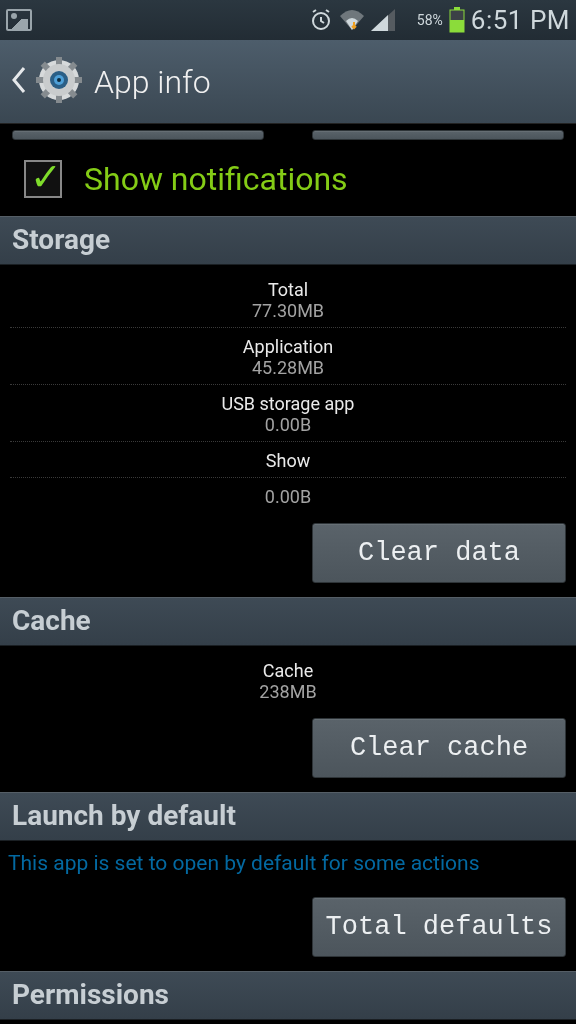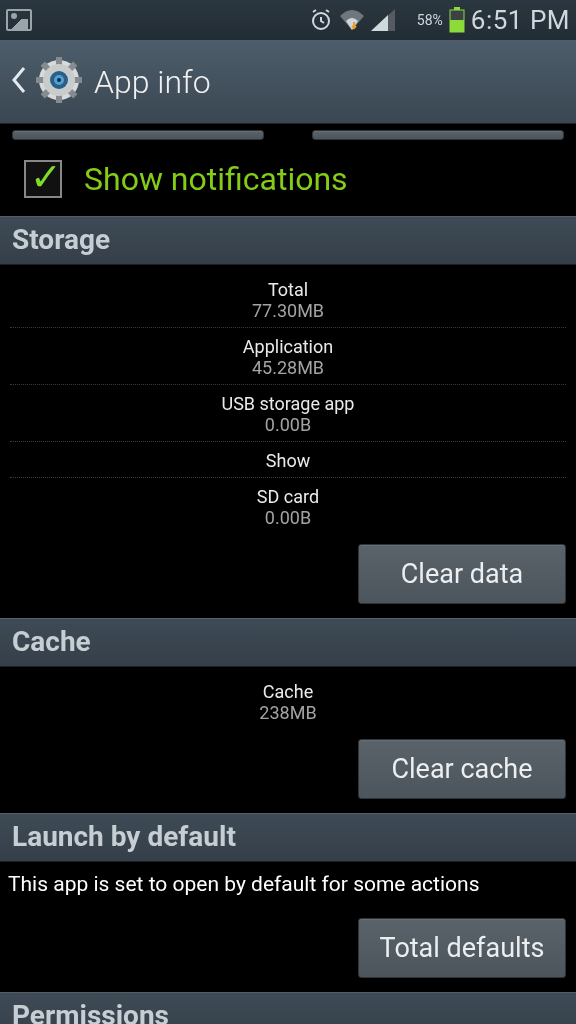--- a/index.html
+++ b/index.html
@@ -92,25 +92,25 @@
     border: 1px solid #2e3438;
     border-radius: 3px;
     color: #eceff1;
     font-size: 27px;
     height: 60px;
     box-shadow: inset 0 1px 0 rgba(255,255,255,0.08);
   }
   .btn-row {
     display: flex; justify-content: flex-end; padding: 10px 10px 14px 10px;
   }
-  .btn-row .btn { width: 208px; }
+  .btn-row .btn { width: 254px; font-family: Liberation Mono, monospace; }
 
   
   .info-txt {
-    padding: 10px 4px 12px 8px; color: #ffffff; font-size: 21px;
+    padding: 10px 4px 12px 8px; color: #0369a1; font-size: 21px;
   }
 
   
   .partial-head {
     margin-top: 0;
   }
 </style>
 </head>
 <body>
 
@@ -206,21 +206,20 @@
     <span class="value">45.28MB</span>
   </div>
   <div class="data-row">
     <span class="label">USB storage app</span>
     <span class="value">0.00B</span>
   </div>
   <div class="data-row">
     <span class="label">Show</span>
   </div>
   <div class="data-row">
-    <span class="label">SD card</span>
     <span class="value">0.00B</span>
   </div>
 </div>
 <div class="btn-row">
   <div class="btn">
     <span>Clear data</span>
   </div>
 </div>
 
 <div class="sec-head">

